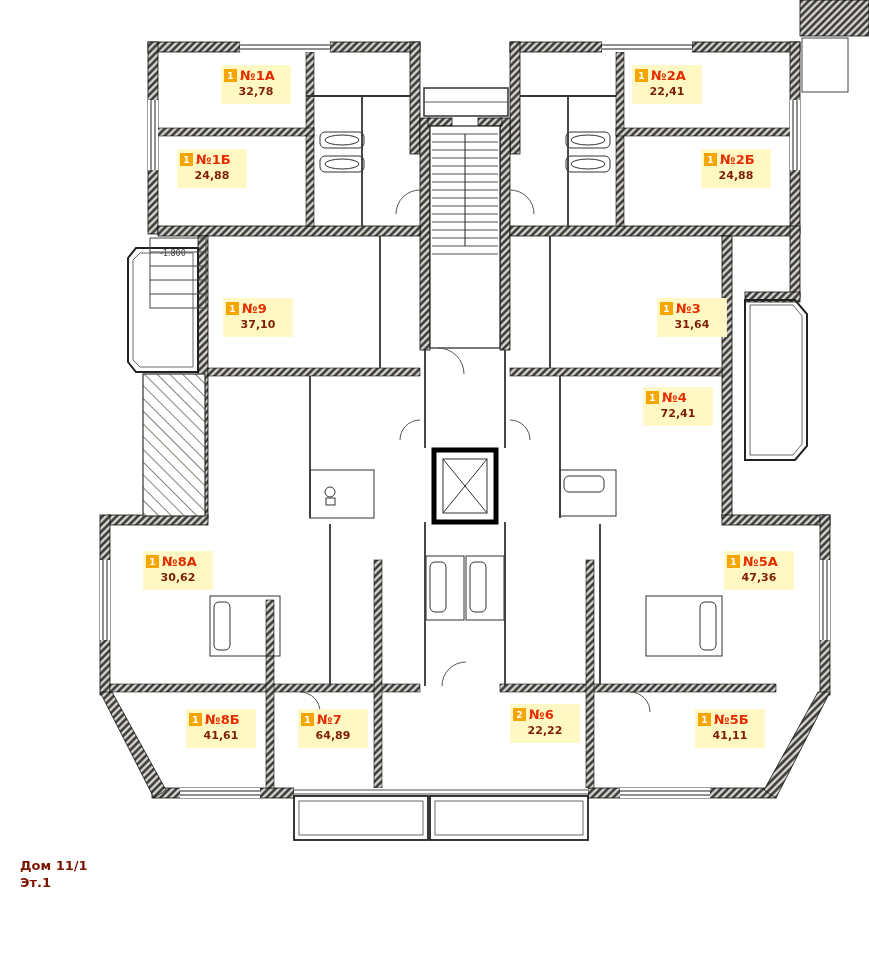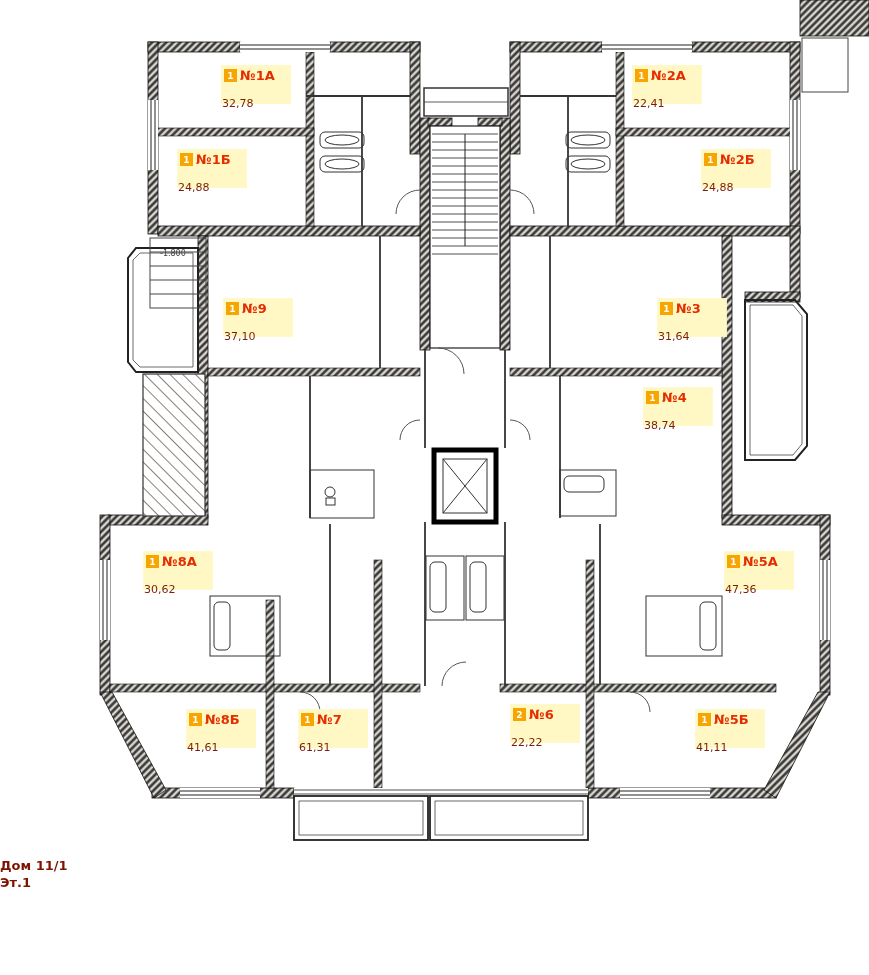--- a/index.html
+++ b/index.html
@@ -12,23 +12,23 @@
     position:absolute;width:68px;height:37px;background:#FFF8C4;z-index:5;
     box-shadow:0 0 0 1px rgba(255,248,196,.9);
   }
   .apt-top{display:flex;align-items:center;gap:3px;padding:2px 0 0 2px;}
   .apt-rooms{
     width:13px;height:13px;background:#F7A500;color:#ffffff;
     font-size:9px;font-weight:bold;display:flex;align-items:center;justify-content:center;
     flex:0 0 auto;
   }
   .apt-num{color:#E52E00;font-size:13px;font-weight:bold;white-space:nowrap;}
-  .apt-area{text-align:left;color:#7D1F00;font-size:11px;font-weight:normal;margin-top:14px;}
+  .apt-area{text-align:center;color:#7D1F00;font-size:11px;font-weight:bold;margin-top:2px;}
   .site-title{
-    position:absolute;left:0;top:858px;z-index:5;
+    position:absolute;left:20px;top:858px;z-index:5;
     color:#7D1400;font-weight:bold;font-size:13px;line-height:1.3;
   }
 </style>
 </head>
 <body>
 
 <svg class="plan-svg" width="869" height="975" viewBox="0 0 869 975">
   <defs>
     <pattern id="wall" width="5" height="5" patternUnits="userSpaceOnUse" patternTransform="rotate(45)">
       <rect width="5" height="5" fill="#d9d6cf"></rect>
@@ -286,21 +286,21 @@
     <span class="apt-num">№3</span>
   </div>
   <div class="apt-area">31,64</div>
 </div>
 
 <div class="apt" style="left:644px;top:388px">
   <div class="apt-top">
     <span class="apt-rooms">1</span>
     <span class="apt-num">№4</span>
   </div>
-  <div class="apt-area">38,74</div>
+  <div class="apt-area">72,41</div>
 </div>
 
 <div class="apt" style="left:144px;top:552px">
   <div class="apt-top">
     <span class="apt-rooms">1</span>
     <span class="apt-num">№8А</span>
   </div>
   <div class="apt-area">30,62</div>
 </div>
 
@@ -318,21 +318,21 @@
     <span class="apt-num">№8Б</span>
   </div>
   <div class="apt-area">41,61</div>
 </div>
 
 <div class="apt" style="left:299px;top:710px">
   <div class="apt-top">
     <span class="apt-rooms">1</span>
     <span class="apt-num">№7</span>
   </div>
-  <div class="apt-area">61,31</div>
+  <div class="apt-area">64,89</div>
 </div>
 
 <div class="apt" style="left:511px;top:705px">
   <div class="apt-top">
     <span class="apt-rooms">2</span>
     <span class="apt-num">№6</span>
   </div>
   <div class="apt-area">22,22</div>
 </div>
 

